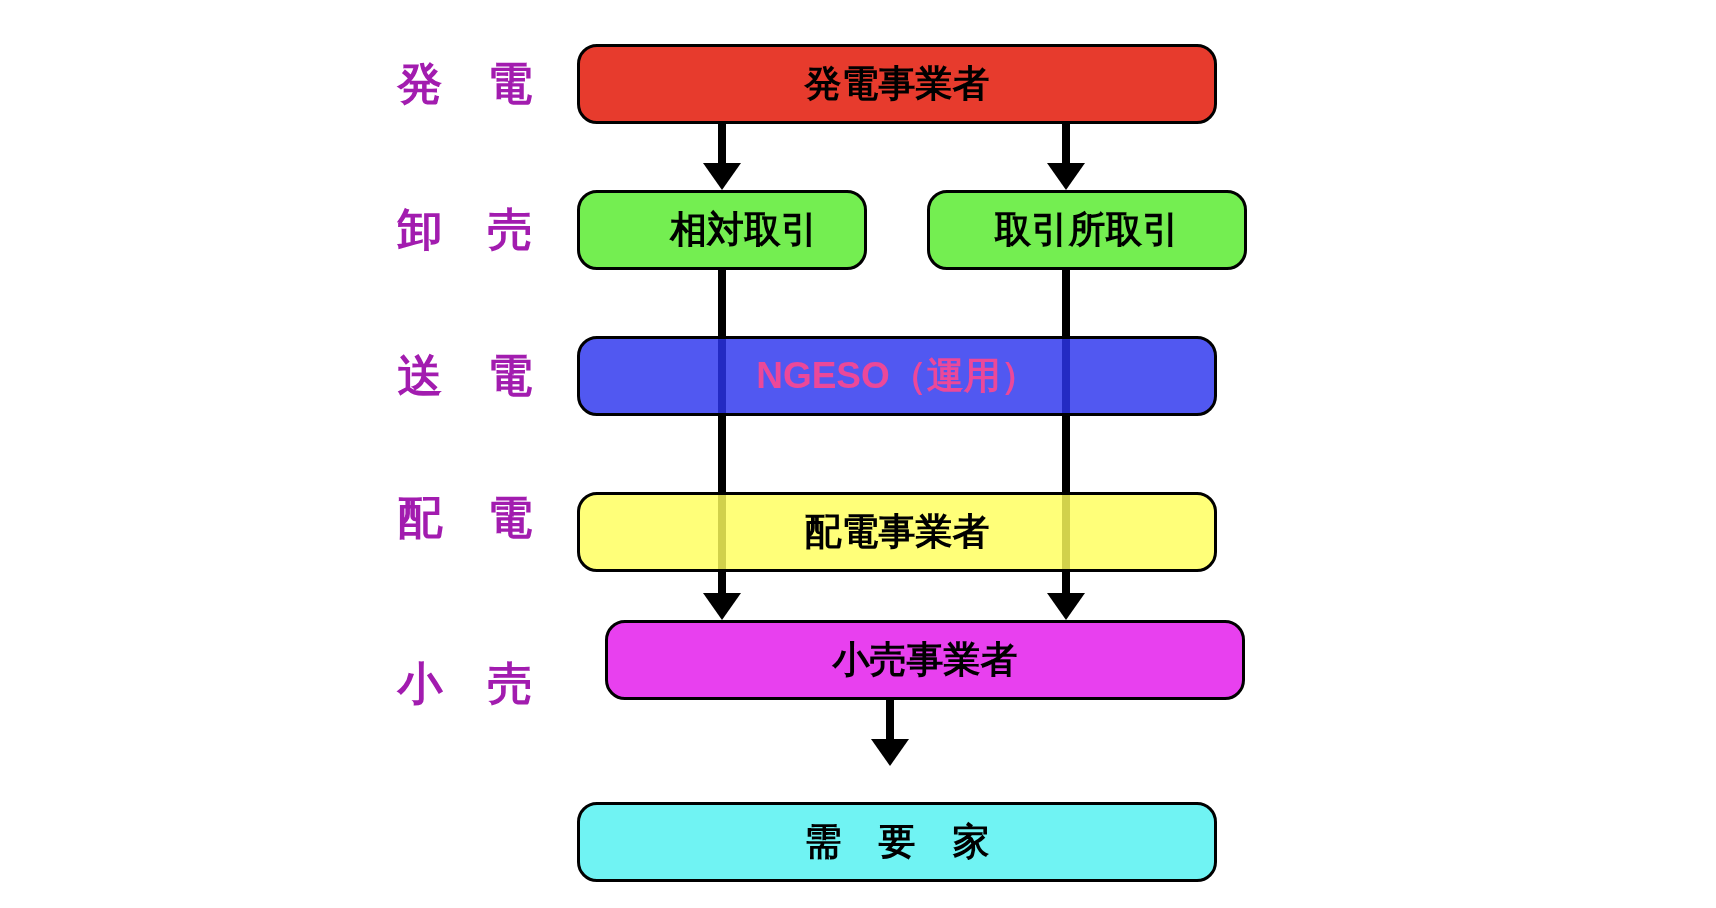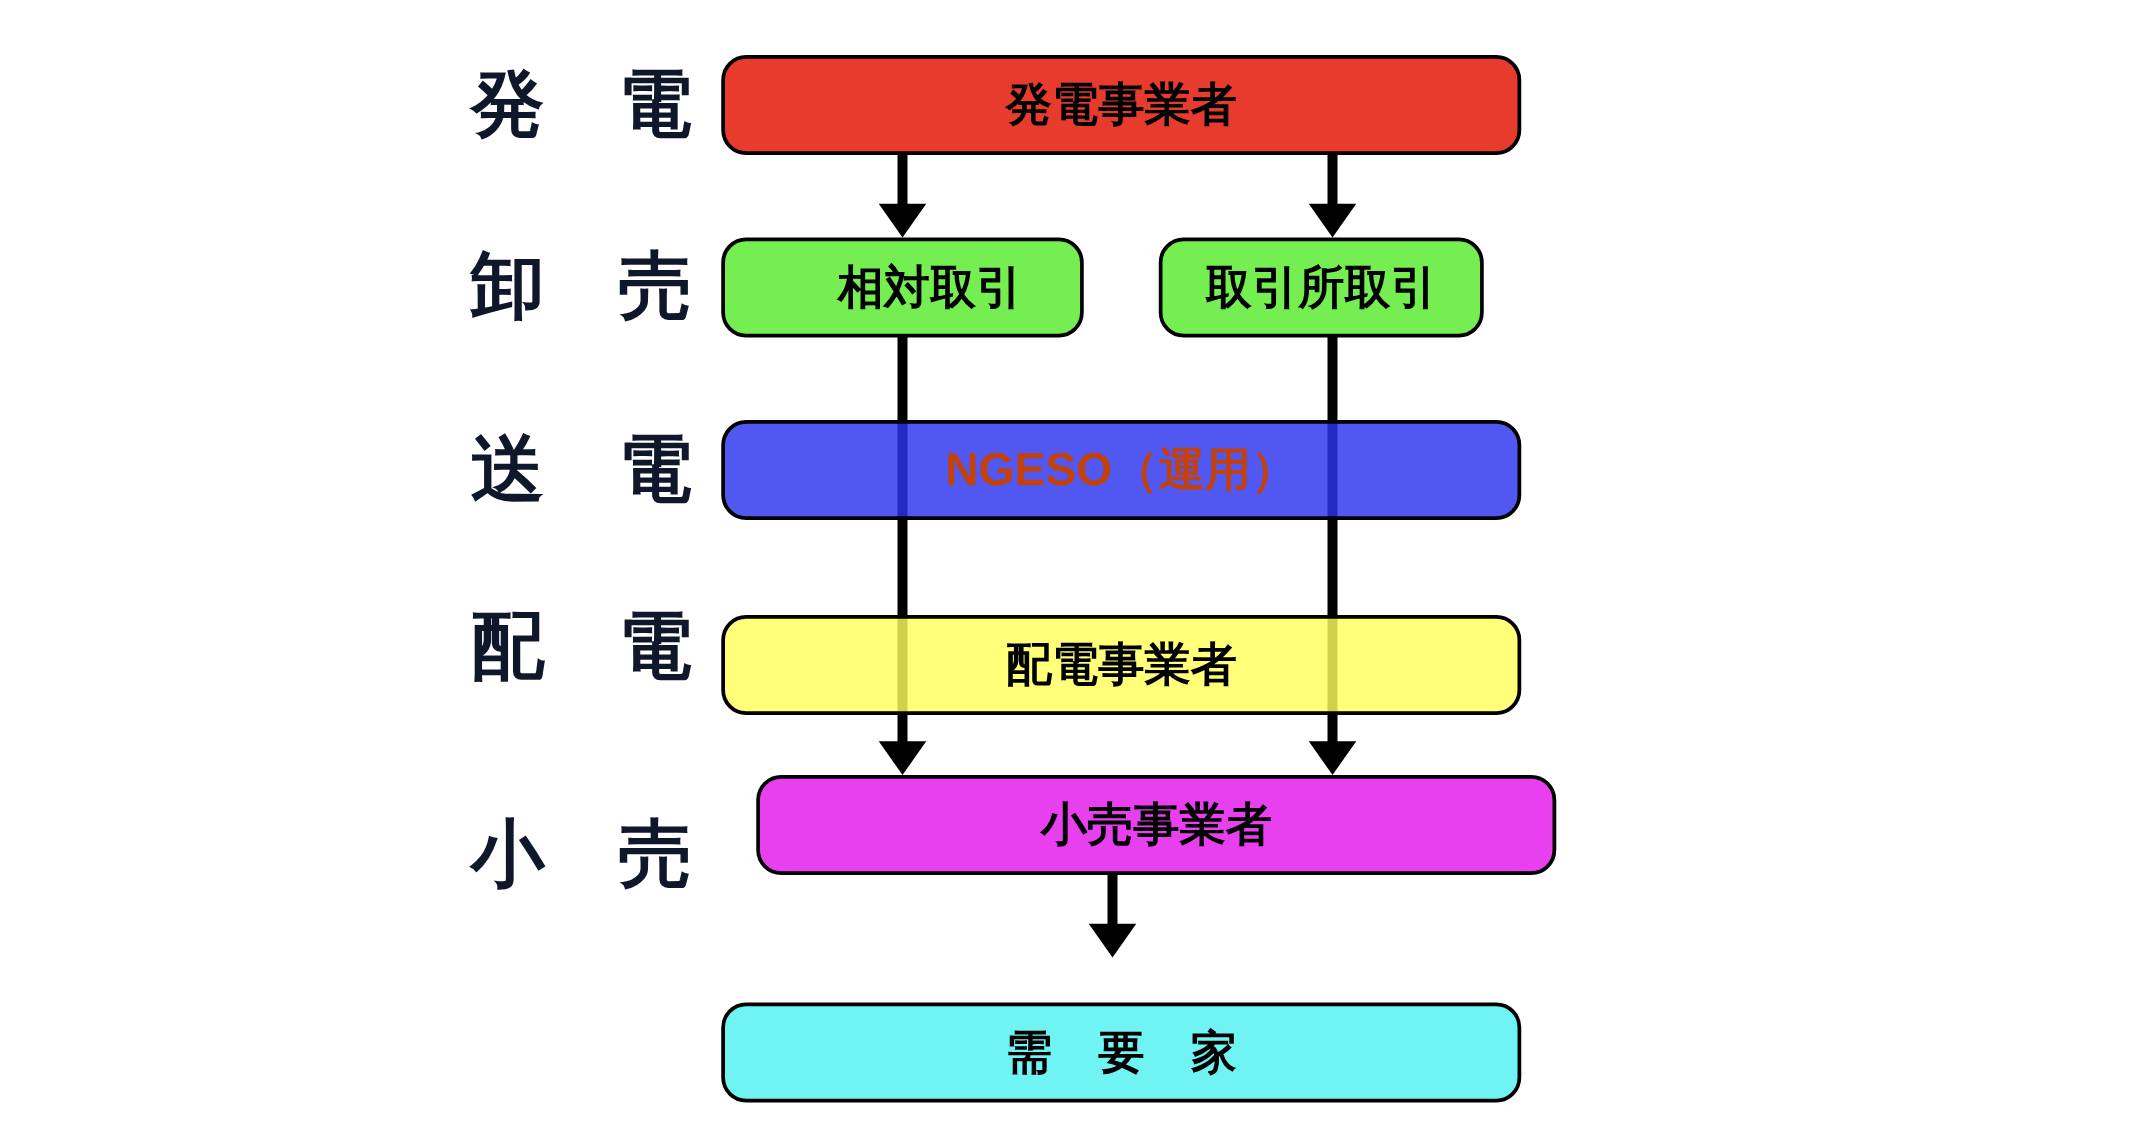--- a/index.html
+++ b/index.html
@@ -17,23 +17,23 @@
   }
   
   .stage-label {
     position: absolute;
     left: 385px;
     width: 160px;
     height: 80px;
     display: flex;
     align-items: center;
     justify-content: center;
-    font-size: 59px;
+    font-size: 45px;
     font-weight: bold;
-    color: #0f172a;
+    color: #a21caf;
     white-space: pre;
     z-index: 2;
   }
   .stage-label.row-0 { top: 44px; }
   .stage-label.row-1 { top: 190px; }
   .stage-label.row-2 { top: 336px; }
   .stage-label.row-3 { top: 478px; }
   .stage-label.row-4 { top: 644px; }
   
   .box {
@@ -46,22 +46,22 @@
     align-items: center;
     justify-content: center;
     font-size: 37px;
     font-weight: bold;
     color: #000000;
     white-space: pre;
     z-index: 2;
   }
   .box-generator   { left: 577px; top: 44px;  width: 640px; background: #e73b2d; }
   .box-bilateral   { left: 577px; top: 190px; width: 290px; background: #74ee51; padding-left: 44px; }
-  .box-exchange    { left: 927px; top: 190px; width: 260px; background: #74ee51; }
-  .box-ngeso       { left: 577px; top: 336px; width: 640px; background: rgba(43, 51, 238, 0.82); color: #c2410c; }
+  .box-exchange    { left: 927px; top: 190px; width: 320px; background: #74ee51; }
+  .box-ngeso       { left: 577px; top: 336px; width: 640px; background: rgba(43, 51, 238, 0.82); color: #ec4899; }
   .box-distributor { left: 577px; top: 492px; width: 640px; background: rgba(255, 255, 92, 0.82); }
   .box-retailer    { left: 577px; top: 620px; width: 640px; background: #e840ef; margin-left: 28px; }
   .box-consumer    { left: 577px; top: 766px; width: 640px; background: #70f3f3; margin-top: 36px; }
   
   .arrow-shaft {
     position: absolute;
     width: 8px;
     background: #000000;
     z-index: 1;
   }

